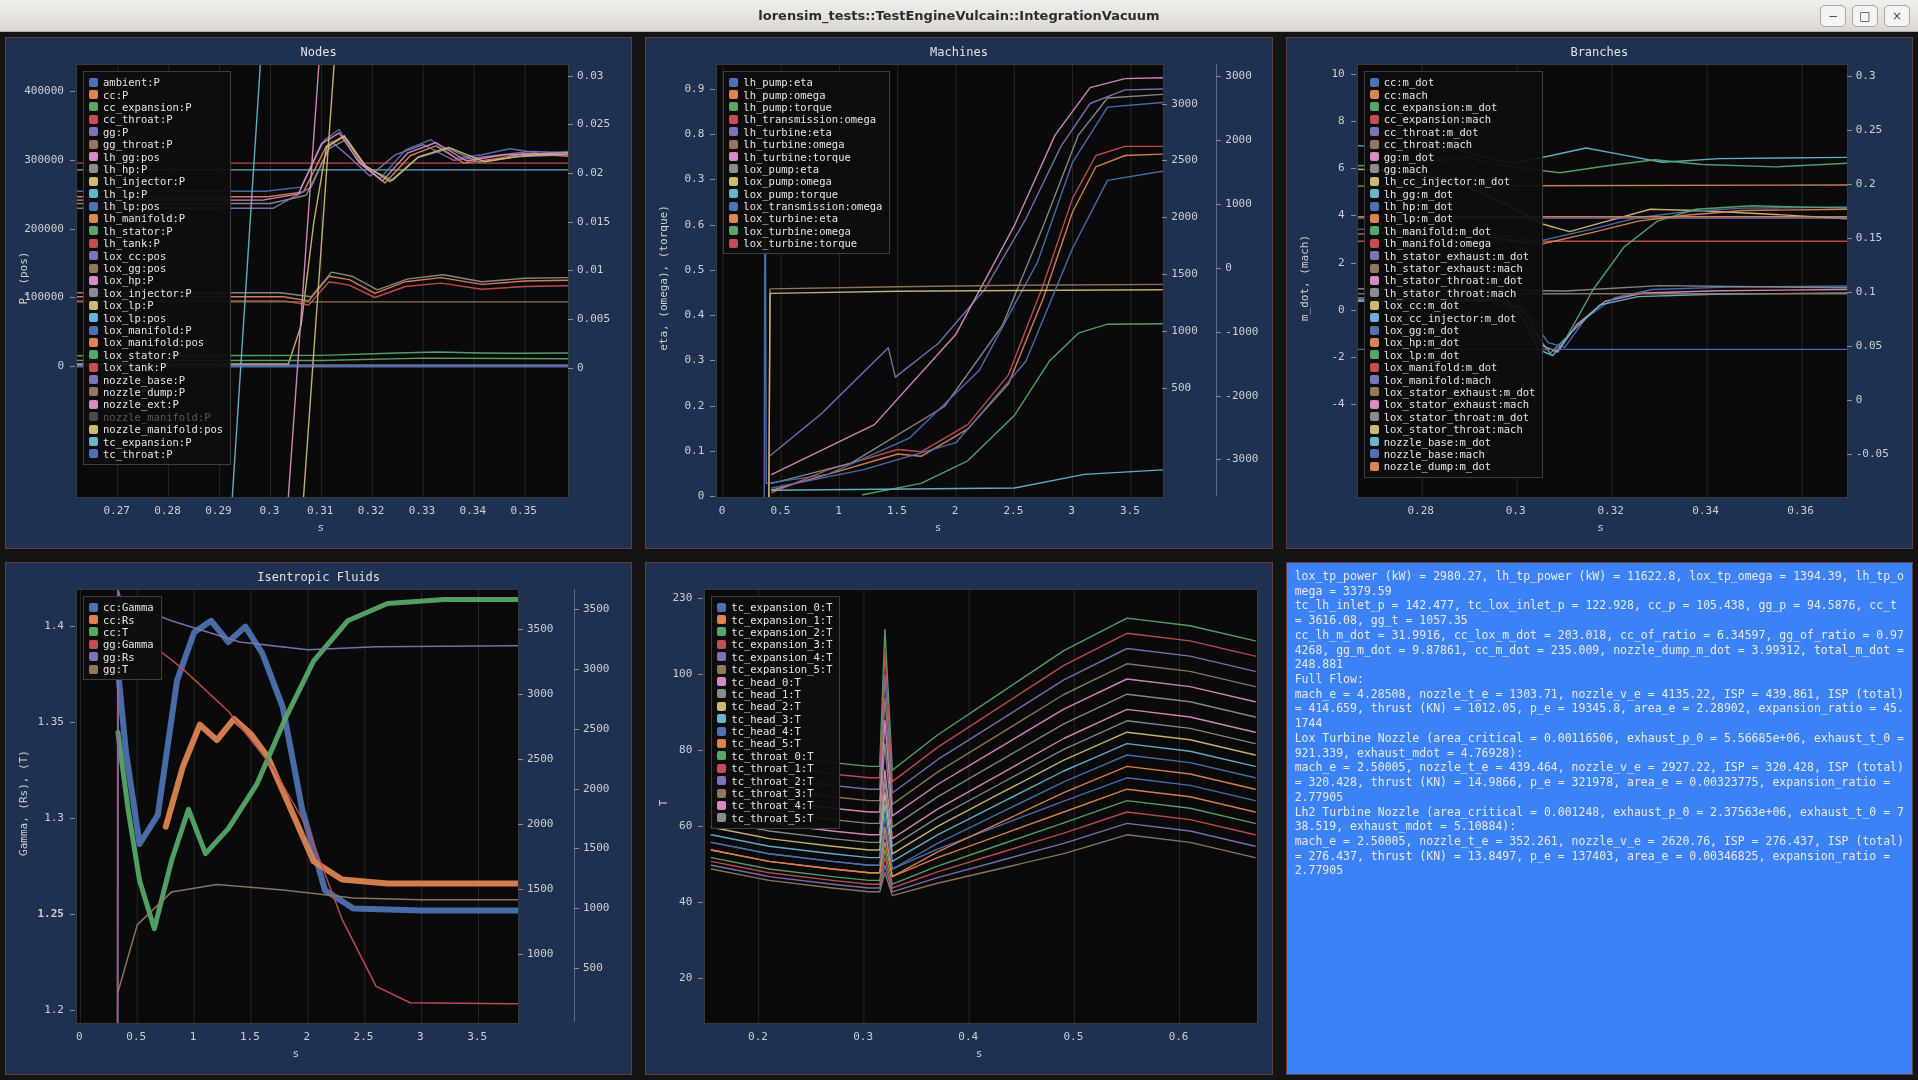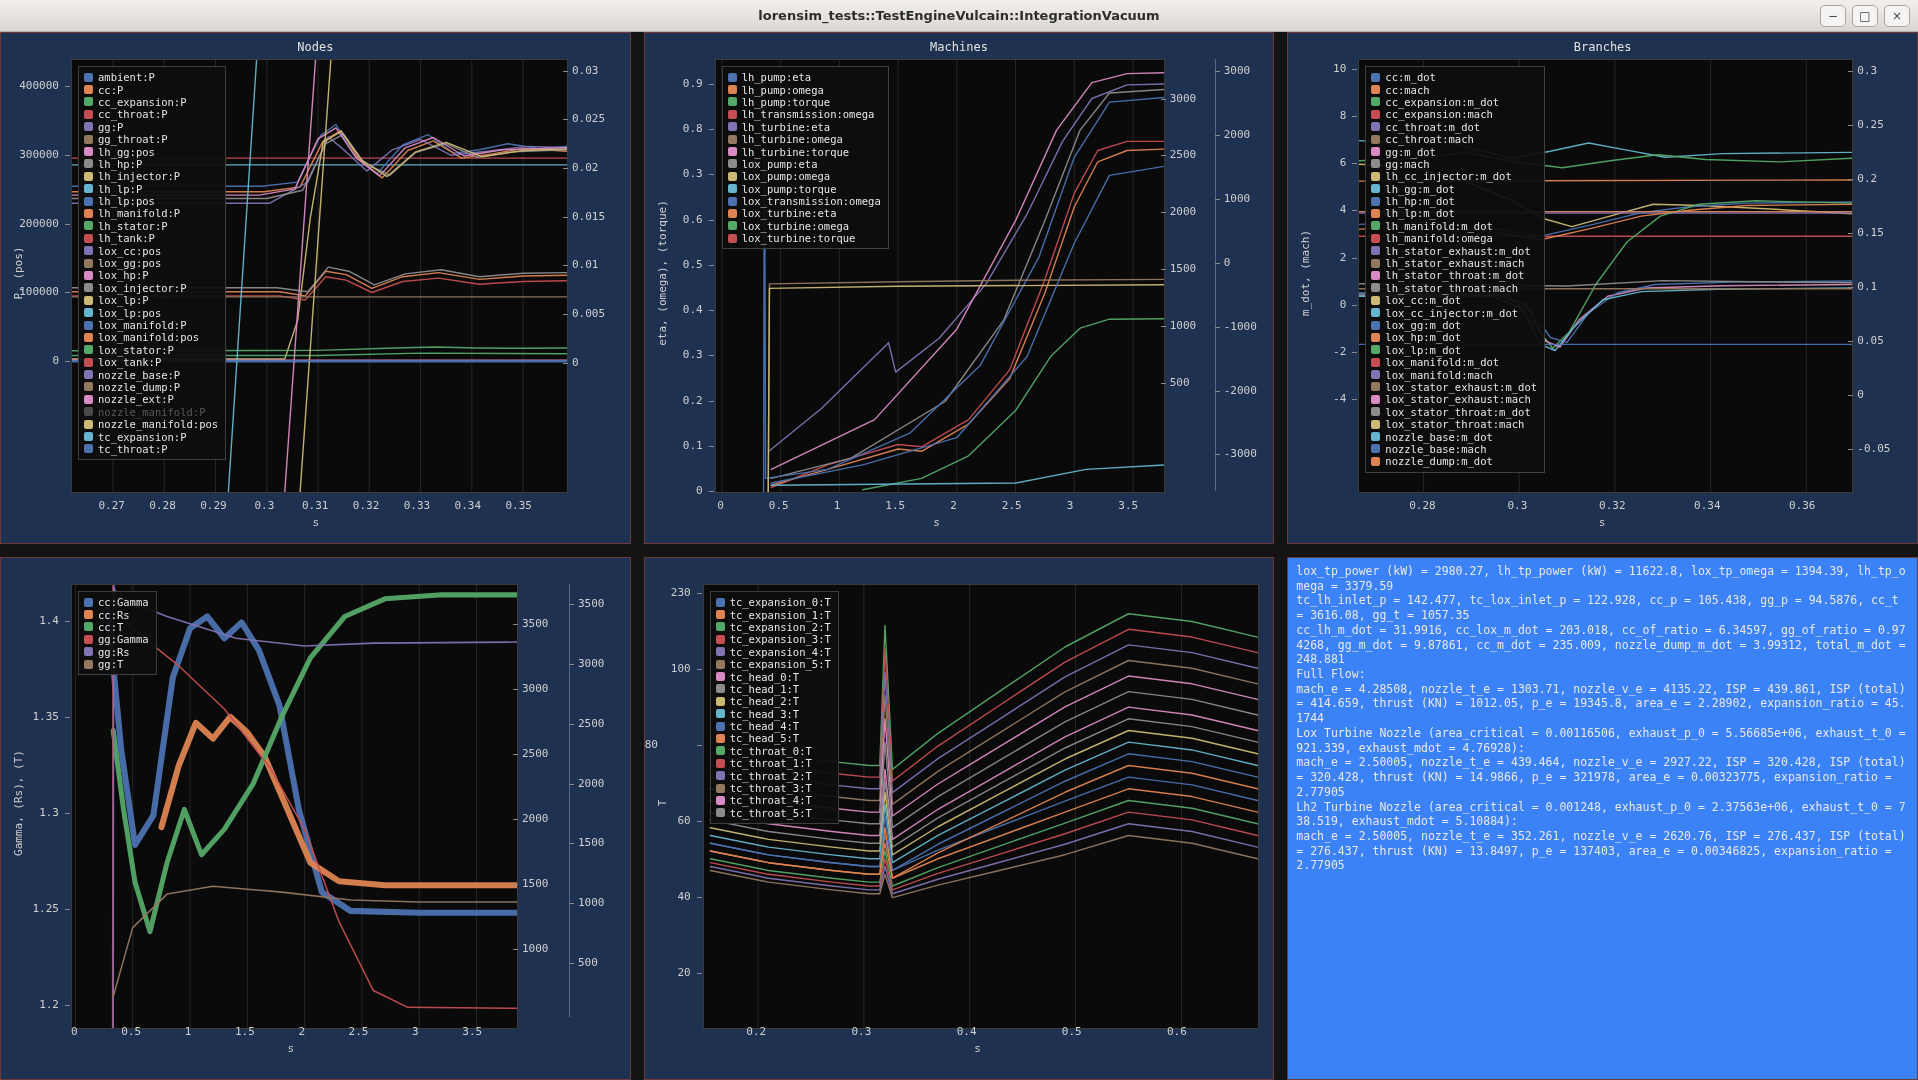--- a/index.html
+++ b/index.html
@@ -9,21 +9,21 @@
     background:linear-gradient(#f1efed,#dbd7d3); border-bottom:1px solid #b4b0ac;
     display:flex; align-items:center; justify-content:center; }
   .titlebar .wtitle { font-family:"DejaVu Sans", sans-serif; font-weight:bold;
     font-size:13px; color:#2d2d2d; }
   .winbtns { position:absolute; right:8px; top:5px; display:flex; gap:6px; }
   .winbtn { width:26px; height:22px; border:1px solid #aaa6a2; border-radius:5px;
     background:#f6f4f2; color:#444; font-size:12px; line-height:20px; text-align:center;
     cursor:default; font-family:"DejaVu Sans", sans-serif; }
   .main { position:absolute; top:32px; left:0; width:1918px; height:1048px;
     background:#141414; display:grid; grid-template-columns:repeat(3,1fr);
-    grid-template-rows:512px 1fr; gap:13px; }
+    grid-template-rows:512px 1fr; gap:13px; padding:5px; }
   .panel { position:relative; background:#1f3150; border:1px solid #6b3a3a; overflow:hidden; }
   .ptitle { position:absolute; top:7px; left:0; width:100%; text-align:center;
     color:#e2e2e2; font-size:12px; }
   .plot { position:absolute; background:#0a0a0a; border:1px solid #3a3a3a; overflow:hidden; }
   .p-nodes    .plot { left:70px; top:26px; right:62px;  bottom:50px; }
   .p-machines .plot { left:70px; top:26px; right:108px; bottom:50px; }
   .p-branches .plot { left:70px; top:26px; right:64px;  bottom:50px; }
   .p-isen     .plot { left:70px; top:26px; right:112px; bottom:50px; }
   .p-solids   .plot { left:58px; top:26px; right:14px;  bottom:50px; }
   .plot svg { position:absolute; left:0; top:0; width:100%; height:100%; }
@@ -586,20 +586,21 @@
       <div class="tick" style="left: 569px; top: 193.098px;">0.15</div>
       <div class="dash" style="left: 560px; width: 5px; top: 200.098px;"></div>
       <div class="tick" style="left: 569px; top: 139.03px;">0.2</div>
       <div class="dash" style="left: 560px; width: 5px; top: 146.03px;"></div>
       <div class="tick" style="left: 569px; top: 84.9625px;">0.25</div>
       <div class="dash" style="left: 560px; width: 5px; top: 91.9625px;"></div>
       <div class="tick" style="left: 569px; top: 30.8949px;">0.3</div>
       <div class="dash" style="left: 560px; width: 5px; top: 37.8949px;"></div>
     </div>
   <div class="panel p-isen">
+    <div class="ptitle">Isentropic Fluids</div>
     <div class="ylabel">Gamma, (Rs), (T)</div>
     <div class="plot">
         <svg viewBox="0 0 441 433" preserveAspectRatio="none">
           <line x1="3.40979381443299" x2="3.40979381443299" y1="0" y2="433" stroke="#262626" stroke-width="1"></line>
           <line x1="60.23969072164949" x2="60.23969072164949" y1="0" y2="433" stroke="#262626" stroke-width="1"></line>
           <line x1="117.06958762886597" x2="117.06958762886597" y1="0" y2="433" stroke="#262626" stroke-width="1"></line>
           <line x1="173.8994845360825" x2="173.8994845360825" y1="0" y2="433" stroke="#262626" stroke-width="1"></line>
           <line x1="230.72938144329893" x2="230.72938144329893" y1="0" y2="433" stroke="#262626" stroke-width="1"></line>
           <line x1="287.55927835051546" x2="287.55927835051546" y1="0" y2="433" stroke="#262626" stroke-width="1"></line>
           <line x1="344.38917525773195" x2="344.38917525773195" y1="0" y2="433" stroke="#262626" stroke-width="1"></line>
@@ -642,21 +643,21 @@
       <div class="tick" style="left: 100.24px; top: 467px; width: 60px; text-align: center;">0.5</div>
       <div class="tick" style="left: 157.07px; top: 467px; width: 60px; text-align: center;">1</div>
       <div class="tick" style="left: 213.899px; top: 467px; width: 60px; text-align: center;">1.5</div>
       <div class="tick" style="left: 270.729px; top: 467px; width: 60px; text-align: center;">2</div>
       <div class="tick" style="left: 327.559px; top: 467px; width: 60px; text-align: center;">2.5</div>
       <div class="tick" style="left: 384.389px; top: 467px; width: 60px; text-align: center;">3</div>
       <div class="tick" style="left: 441.219px; top: 467px; width: 60px; text-align: center;">3.5</div>
       <div class="xlab" style="left: 286.5px; top: 484px;">s</div>
       <div class="tick" style="left: 0px; width: 58px; text-align: right; top: 440.453px;">1.2</div>
       <div class="dash" style="left: 64px; width: 5px; top: 447.453px;"></div>
-      <div class="tick" style="left: 0px; width: 58px; text-align: right; top: 344.231px;">1.25</div>
+      <div class="tick" style="left: 0px; width: 58px; text-align: right; top: 344.231px; font-weight: bold;">1.25</div>
       <div class="dash" style="left: 64px; width: 5px; top: 351.231px;"></div>
       <div class="tick" style="left: 0px; width: 58px; text-align: right; top: 248.009px;">1.3</div>
       <div class="dash" style="left: 64px; width: 5px; top: 255.009px;"></div>
       <div class="tick" style="left: 0px; width: 58px; text-align: right; top: 151.787px;">1.35</div>
       <div class="dash" style="left: 64px; width: 5px; top: 158.787px;"></div>
       <div class="tick" style="left: 0px; width: 58px; text-align: right; top: 55.5644px;">1.4</div>
       <div class="dash" style="left: 64px; width: 5px; top: 62.5644px;"></div>
       <div class="tick" style="left: 521px; top: 384.214px;">1000</div>
       <div class="dash" style="left: 512px; width: 5px; top: 391.214px;"></div>
       <div class="tick" style="left: 521px; top: 319.16px;">1500</div>
@@ -793,21 +794,21 @@
       <div class="tick" style="left: 291.933px; top: 467px; width: 60px; text-align: center;">0.4</div>
       <div class="tick" style="left: 397.086px; top: 467px; width: 60px; text-align: center;">0.5</div>
       <div class="tick" style="left: 502.239px; top: 467px; width: 60px; text-align: center;">0.6</div>
       <div class="xlab" style="left: 329.5px; top: 484px;">s</div>
       <div class="tick" style="left: 0px; width: 46px; text-align: right; top: 408.282px;">20</div>
       <div class="dash" style="left: 52px; width: 5px; top: 415.282px;"></div>
       <div class="tick" style="left: 0px; width: 46px; text-align: right; top: 332.25px;">40</div>
       <div class="dash" style="left: 52px; width: 5px; top: 339.25px;"></div>
       <div class="tick" style="left: 0px; width: 46px; text-align: right; top: 256.219px;">60</div>
       <div class="dash" style="left: 52px; width: 5px; top: 263.219px;"></div>
-      <div class="tick" style="left: 0px; width: 46px; text-align: left; top: 180.187px;">80</div>
+      <div class="tick" style="left: 0px; width: 46px; text-align: right; top: 180.187px;">80</div>
       <div class="dash" style="left: 52px; width: 5px; top: 187.187px;"></div>
       <div class="tick" style="left: 0px; width: 46px; text-align: right; top: 104.155px;">100</div>
       <div class="dash" style="left: 52px; width: 5px; top: 111.155px;"></div>
       <div class="tick" style="left: 0px; width: 46px; text-align: right; top: 28.1238px;">230</div>
       <div class="dash" style="left: 52px; width: 5px; top: 35.1238px;"></div>
     </div>
   <div class="panel textpanel">
     <pre id="results-pre">lox_tp_power (kW) = 2980.27, lh_tp_power (kW) = 11622.8, lox_tp_omega = 1394.39, lh_tp_omega = 3379.59
 tc_lh_inlet_p = 142.477, tc_lox_inlet_p = 122.928, cc_p = 105.438, gg_p = 94.5876, cc_t = 3616.08, gg_t = 1057.35
 cc_lh_m_dot = 31.9916, cc_lox_m_dot = 203.018, cc_of_ratio = 6.34597, gg_of_ratio = 0.974268, gg_m_dot = 9.87861, cc_m_dot = 235.009, nozzle_dump_m_dot = 3.99312, total_m_dot = 248.881

